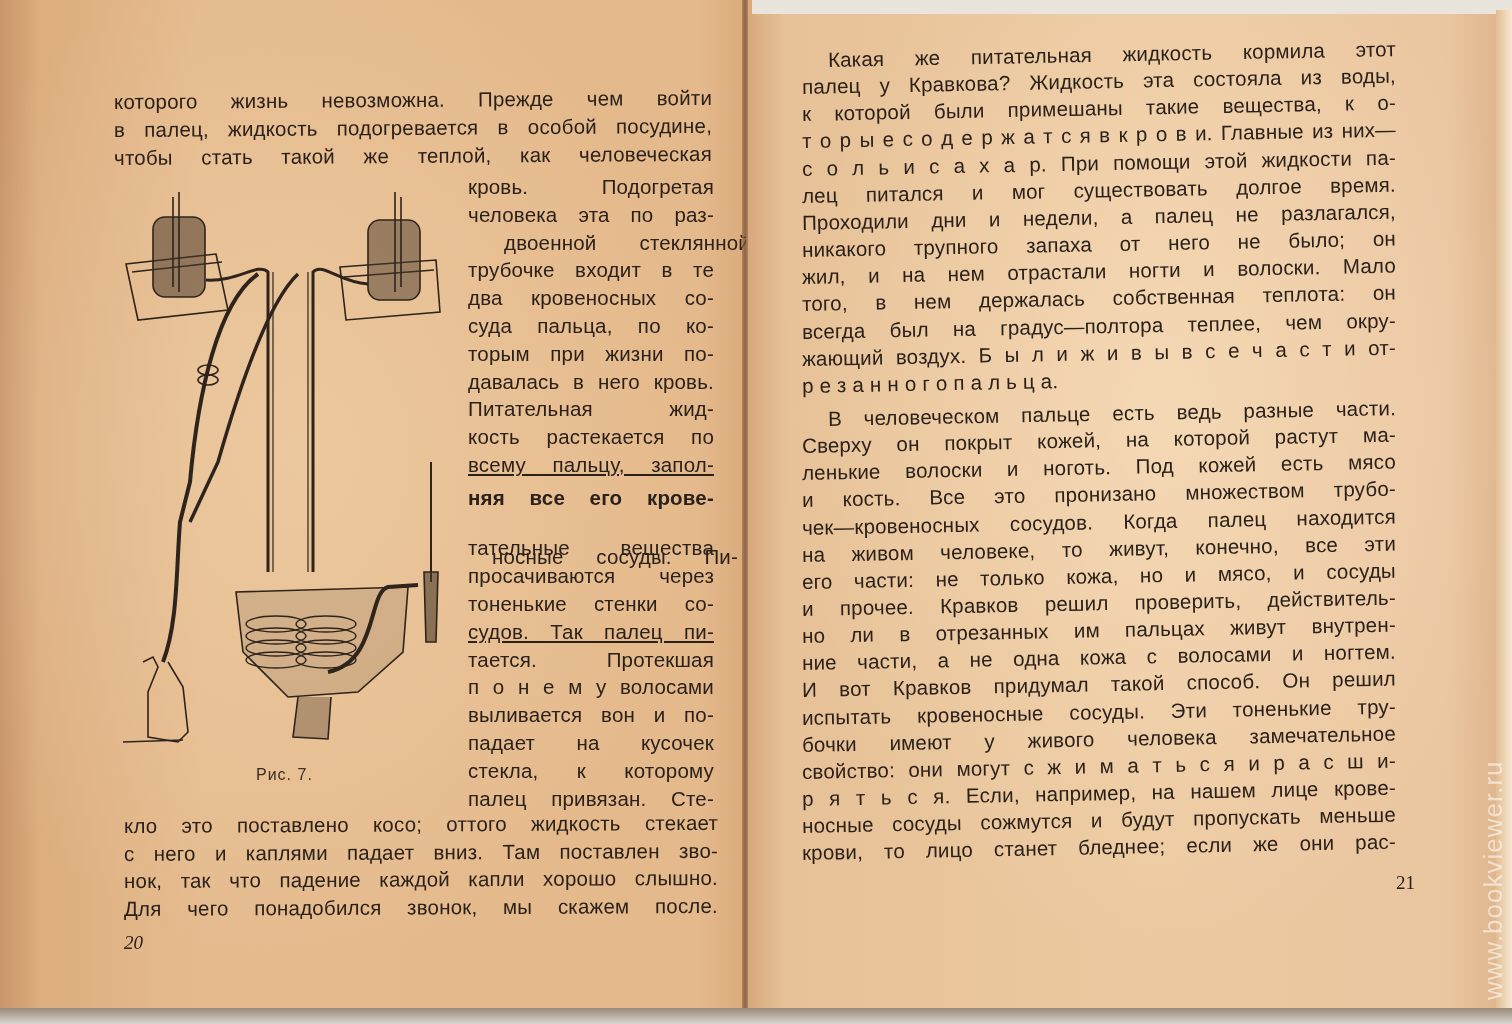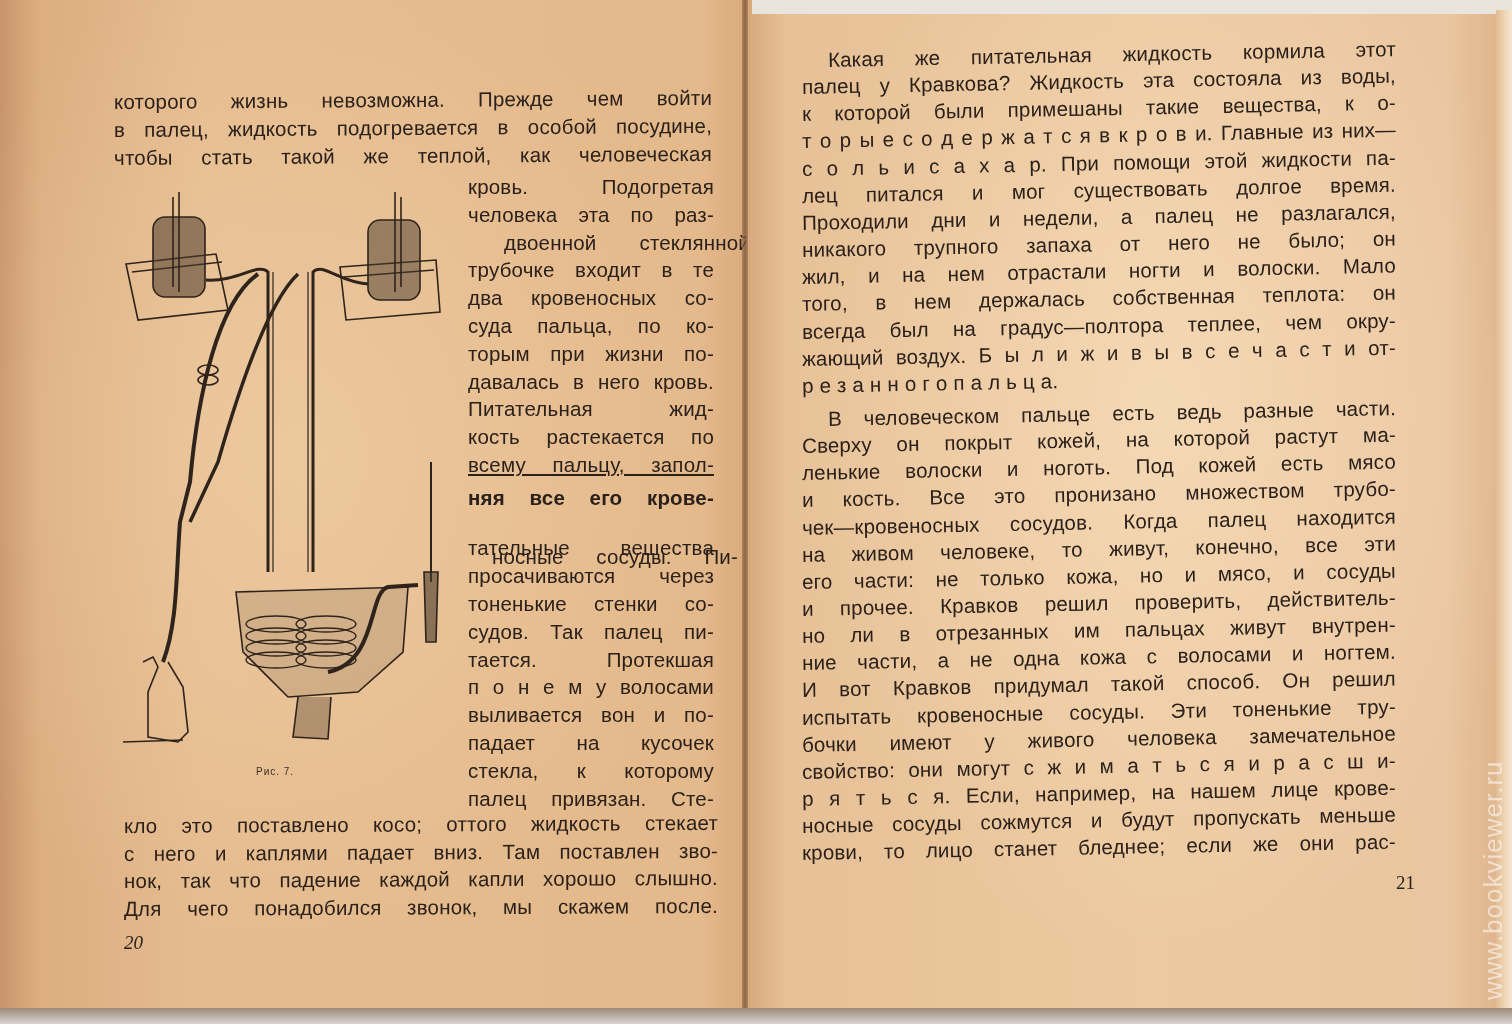--- a/index.html
+++ b/index.html
@@ -48,21 +48,21 @@
   }
   .line {
     position:absolute; white-space:nowrap;
     text-align:justify; text-align-last:justify;
     height:28px; line-height:28px;
   }
   .fig {
     position:absolute; left:118px; top:192px; width:335px; height:565px;
   }
   .caption {
-    position:absolute; left:256px; top:766px; font-size:10px; color:#3a2e24;
+    position:absolute; left:256px; top:766px; font-size:16px; color:#3a2e24;
     letter-spacing:1px;
   }
   .pagenum { position:absolute; font-family:"Liberation Serif", serif; font-size:19px; color:#2b211b; }
   .watermark {
     position:absolute; left:1478px; top:1000px;
     transform-origin:0 0; transform:rotate(-90deg);
     font-size:26px; color:rgba(255,255,255,0.55); letter-spacing:1px; white-space:nowrap;
   }
 </style>
 </head>
@@ -83,21 +83,21 @@
         <div class="line" style="left: 468px; top: 339.8px; width: 246px;">торым при жизни по-</div>
         <div class="line" style="left: 468px; top: 367.6px; width: 246px;">давалась в него кровь.</div>
         <div class="line" style="left: 468px; top: 395.4px; width: 246px;">Питательная   жид-</div>
         <div class="line" style="left: 468px; top: 423.2px; width: 246px;">кость растекается по</div>
         <div class="line" style="left: 468px; top: 451px; width: 246px; text-decoration: underline;">всему пальцу, запол-</div>
         <div class="line" style="left: 468px; top: 484px; width: 246px; font-weight: bold;">няя все его крове-</div>
         <div class="line" style="left: 492px; top: 506.6px; width: 246px; margin-top: 36px;">носные сосуды. Пи-</div>
         <div class="line" style="left: 468px; top: 534.4px; width: 246px;">тательные вещества</div>
         <div class="line" style="left: 468px; top: 562.2px; width: 246px;">просачиваются через</div>
         <div class="line" style="left: 468px; top: 590px; width: 246px;">тоненькие стенки со-</div>
-        <div class="line" style="left: 468px; top: 617.8px; width: 246px;">судов. Так палец пи-</div>
+        <div class="line" style="left: 468px; top: 617.8px; width: 246px; text-decoration: underline;">судов. Так палец пи-</div>
         <div class="line" style="left: 468px; top: 645.6px; width: 246px;">тается.   Протекшая</div>
         <div class="line" style="left: 468px; top: 673.4px; width: 246px;">п о  н е м у  волосами</div>
         <div class="line" style="left: 468px; top: 701.2px; width: 246px;">выливается вон и по-</div>
         <div class="line" style="left: 468px; top: 729px; width: 246px;">падает   на   кусочек</div>
         <div class="line" style="left: 468px; top: 756.8px; width: 246px;">стекла,   к   которому</div>
         <div class="line" style="left: 468px; top: 784.6px; width: 246px;">палец привязан. Сте-</div>
         <div class="line" style="left: 124px; top: 812px; width: 594px; transform: rotate(-0.3deg); transform-origin: 0px 50%;">кло это поставлено косо; оттого жидкость стекает</div>
         <div class="line" style="left: 124px; top: 839.5px; width: 594px; transform: rotate(-0.3deg); transform-origin: 0px 50%;">с него и каплями падает вниз. Там поставлен зво-</div>
         <div class="line" style="left: 124px; top: 867px; width: 594px; transform: rotate(-0.3deg); transform-origin: 0px 50%;">нок, так что падение каждой капли хорошо слышно.</div>
         <div class="line" style="left: 124px; top: 894.5px; width: 594px; transform: rotate(-0.3deg); transform-origin: 0px 50%;">Для чего понадобился звонок, мы скажем после.</div>

